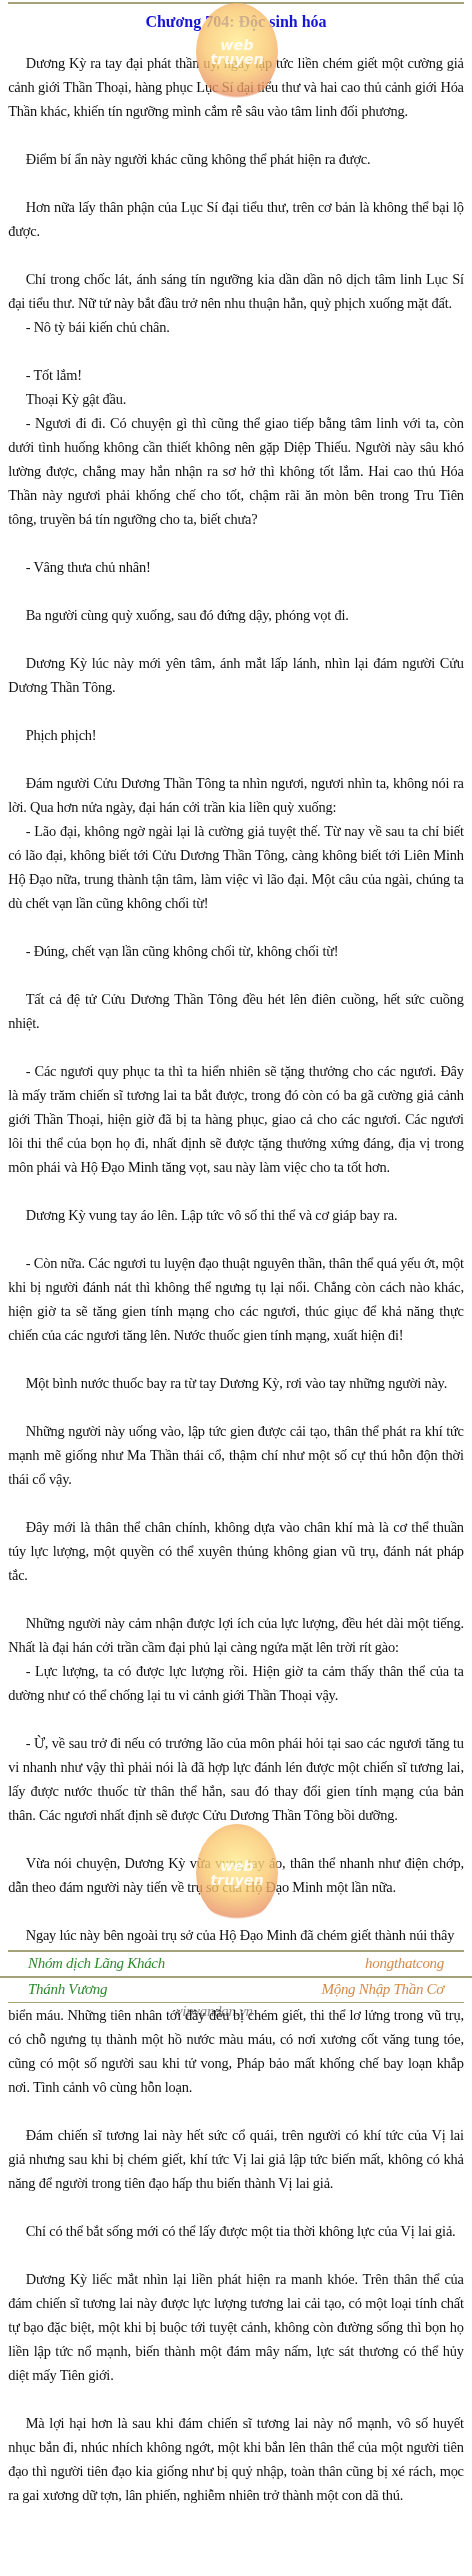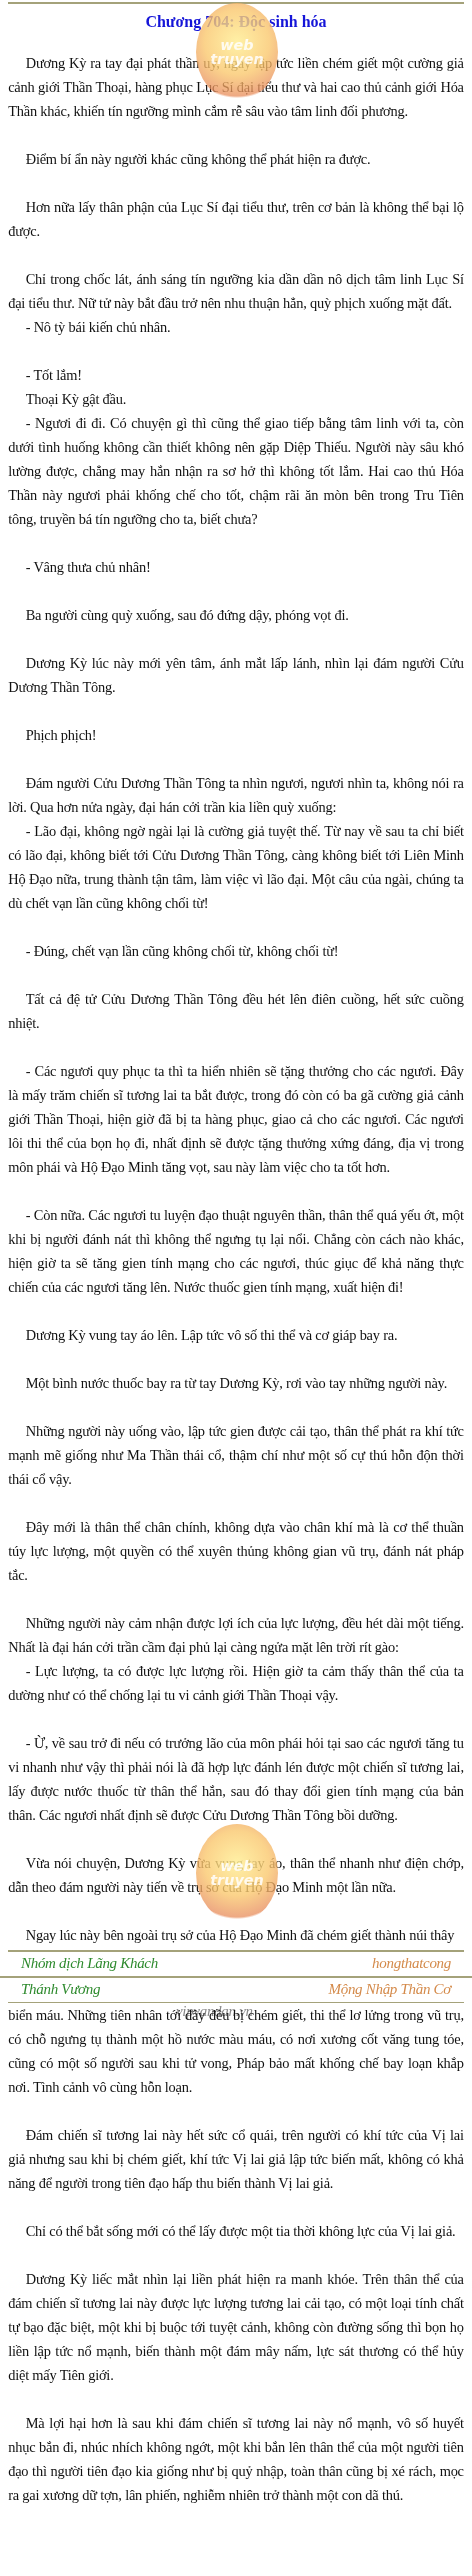--- a/index.html
+++ b/index.html
@@ -3,56 +3,56 @@
 <meta charset="utf-8">
 <style>
   html, body { margin: 0; padding: 0; background: #ffffff; }
   body { width: 472px; position: relative; font-family: "Liberation Serif", "DejaVu Serif", serif; color: #111111; }
   .page { position: relative; padding: 0 8.2px 0 8.2px; }
   .rule { height: 1.5px; background: #a4a27a; margin: 0 8.2px; }
   .rule.full { margin: 0; height: 2.1px; }
   .title { text-align: center; color: #1515d8; font-size: 16px; line-height: 24px; height: 24px; margin: 6.2px 0 17.5px 0; }
   .para { font-size: 14.4px; line-height: 24px; text-align: justify; text-indent: 17.5px; margin: 0; letter-spacing: -0.2px; }
   .para.gap { margin-bottom: 24px; }
-  .bar { display: flex; justify-content: space-between; align-items: center; height: 24px; padding: 0 21px; font-style: italic; font-size: 15px; letter-spacing: -0.3px; }
+  .bar { display: flex; justify-content: space-between; align-items: center; height: 24px; padding: 0 28px; font-style: italic; font-size: 15px; letter-spacing: -0.3px; }
   .bar .g { color: #2d8a2d; }
   .bar .o { color: #d48a4a; }
   .bar .c { color: #888888; margin-top: 44px; }
   .watermark { position: absolute; width: 82px; height: 98px; left: 196px; border-radius: 50%;
     background: radial-gradient(circle at 50% 40%, rgba(255,238,150,0.85) 0%, rgba(250,200,110,0.8) 45%, rgba(232,140,90,0.75) 75%, rgba(255,255,255,0) 78%);
     pointer-events: none; display: flex; align-items: center; justify-content: center; flex-direction: column; }
   .watermark span { color: rgba(255,255,255,0.85); font-style: italic; font-weight: bold; font-size: 14.4px; line-height: 14.4px; font-family: "DejaVu Sans", sans-serif; }
 </style>
 </head>
 <body>
 
 <div>
   <div class="rule" style="margin-top:2.1px;"></div>
 
   <section class="page" id="page-0">
     <h1 class="title">Chương 704: Độc sinh hóa</h1>
   <p class="para gap">Dương Kỳ ra tay đại phát thần uy, ngay lập tức liền chém giết một cường giả cảnh giới Thần Thoại, hàng phục Lục Sí đại tiểu thư và hai cao thủ cảnh giới Hóa Thần khác, khiến tín ngưỡng mình cắm rễ sâu vào tâm linh đối phương.</p>
       <p class="para gap">Điểm bí ẩn này người khác cũng không thể phát hiện ra được.</p>
       <p class="para gap">Hơn nữa lấy thân phận của Lục Sí đại tiểu thư, trên cơ bản là không thể bại lộ được.</p>
       <p class="para">Chỉ trong chốc lát, ánh sáng tín ngưỡng kia dần dần nô dịch tâm linh Lục Sí đại tiểu thư. Nữ tử này bắt đầu trở nên nhu thuận hẳn, quỳ phịch xuống mặt đất.</p>
-      <p class="para gap">- Nô tỳ bái kiến chủ nhân.</p>
+      <p class="para gap">- Nô tỳ bái kiến chủ chân.</p>
       <p class="para">- Tốt lắm!</p>
       <p class="para">Thoại Kỳ gật đầu.</p>
       <p class="para gap">- Ngươi đi đi. Có chuyện gì thì cũng thể giao tiếp bằng tâm linh với ta, còn dưới tình huống không cần thiết không nên gặp Diệp Thiếu. Người này sâu khó lường được, chẳng may hắn nhận ra sơ hở thì không tốt lắm. Hai cao thủ Hóa Thần này ngươi phải khống chế cho tốt, chậm rãi ăn mòn bên trong Tru Tiên tông, truyền bá tín ngưỡng cho ta, biết chưa?</p>
       <p class="para gap">- Vâng thưa chủ nhân!</p>
       <p class="para gap">Ba người cùng quỳ xuống, sau đó đứng dậy, phóng vọt đi.</p>
       <p class="para gap">Dương Kỳ lúc này mới yên tâm, ánh mắt lấp lánh, nhìn lại đám người Cửu Dương Thần Tông.</p>
       <p class="para gap">Phịch phịch!</p>
       <p class="para">Đám người Cửu Dương Thần Tông ta nhìn ngươi, ngươi nhìn ta, không nói ra lời. Qua hơn nửa ngày, đại hán cởi trần kia liền quỳ xuống:</p>
       <p class="para gap">- Lão đại, không ngờ ngài lại là cường giả tuyệt thế. Từ nay về sau ta chỉ biết có lão đại, không biết tới Cửu Dương Thần Tông, càng không biết tới Liên Minh Hộ Đạo nữa, trung thành tận tâm, làm việc vì lão đại. Một câu của ngài, chúng ta dù chết vạn lần cũng không chối từ!</p>
       <p class="para gap">- Đúng, chết vạn lần cũng không chối từ, không chối từ!</p>
       <p class="para gap">Tất cả đệ tử Cửu Dương Thần Tông đều hét lên điên cuồng, hết sức cuồng nhiệt.</p>
       <p class="para gap">- Các ngươi quy phục ta thì ta hiển nhiên sẽ tặng thưởng cho các ngươi. Đây là mấy trăm chiến sĩ tương lai ta bắt được, trong đó còn có ba gã cường giả cảnh giới Thần Thoại, hiện giờ đã bị ta hàng phục, giao cả cho các ngươi. Các ngươi lôi thi thể của bọn họ đi, nhất định sẽ được tặng thưởng xứng đáng, địa vị trong môn phái và Hộ Đạo Minh tăng vọt, sau này làm việc cho ta tốt hơn.</p>
+      <p class="para gap">Dương Kỳ vung tay áo lên. Lập tức vô số thi thể và cơ giáp bay ra.</p>
       <p class="para gap">- Còn nữa. Các ngươi tu luyện đạo thuật nguyên thần, thân thể quá yếu ớt, một khi bị người đánh nát thì không thể ngưng tụ lại nổi. Chẳng còn cách nào khác, hiện giờ ta sẽ tăng gien tính mạng cho các ngươi, thúc giục để khả năng thực chiến của các ngươi tăng lên. Nước thuốc gien tính mạng, xuất hiện đi!</p>
-      <p class="para gap">Dương Kỳ vung tay áo lên. Lập tức vô số thi thể và cơ giáp bay ra.</p>
       <p class="para gap">Một bình nước thuốc bay ra từ tay Dương Kỳ, rơi vào tay những người này.</p>
       <p class="para gap">Những người này uống vào, lập tức gien được cải tạo, thân thể phát ra khí tức mạnh mẽ giống như Ma Thần thái cổ, thậm chí như một số cự thú hỗn độn thời thái cổ vậy.</p>
       <p class="para gap">Đây mới là thân thể chân chính, không dựa vào chân khí mà là cơ thể thuần túy lực lượng, một quyền có thể xuyên thủng không gian vũ trụ, đánh nát pháp tắc.</p>
       <p class="para">Những người này cảm nhận được lợi ích của lực lượng, đều hét dài một tiếng. Nhất là đại hán cởi trần cầm đại phủ lại càng ngửa mặt lên trời rít gào:</p>
       <p class="para gap">- Lực lượng, ta có được lực lượng rồi. Hiện giờ ta cảm thấy thân thể của ta dường như có thể chống lại tu vi cảnh giới Thần Thoại vậy.</p>
       <p class="para gap">- Ừ, về sau trở đi nếu có trưởng lão của môn phái hỏi tại sao các ngươi tăng tu vi nhanh như vậy thì phải nói là đã hợp lực đánh lén được một chiến sĩ tương lai, lấy được nước thuốc từ thân thể hắn, sau đó thay đổi gien tính mạng của bản thân. Các ngươi nhất định sẽ được Cửu Dương Thần Tông bồi dưỡng.</p>
       <p class="para gap">Vừa nói chuyện, Dương Kỳ vừa vung tay áo, thân thể nhanh như điện chớp, dẫn theo đám người này tiến về trụ sở của Hộ Đạo Minh một lần nữa.</p>
       <p class="para">Ngay lúc này bên ngoài trụ sở của Hộ Đạo Minh đã chém giết thành núi thây</p>
     </section>
 

